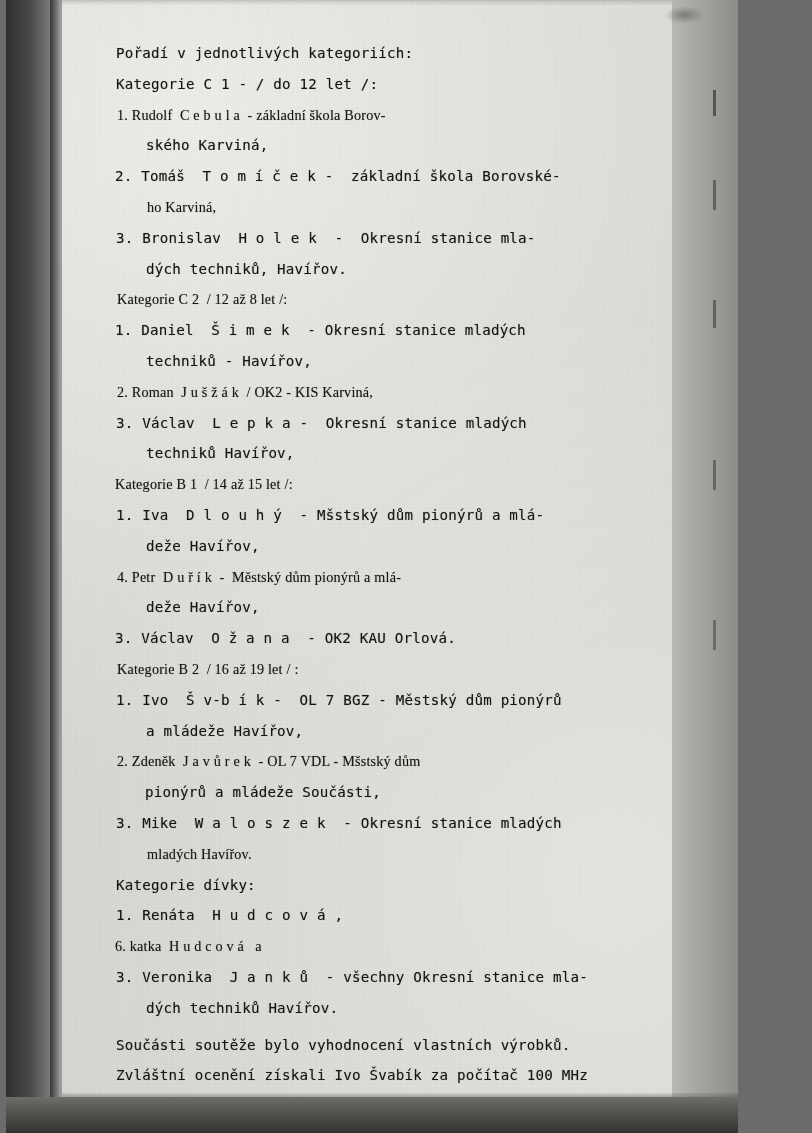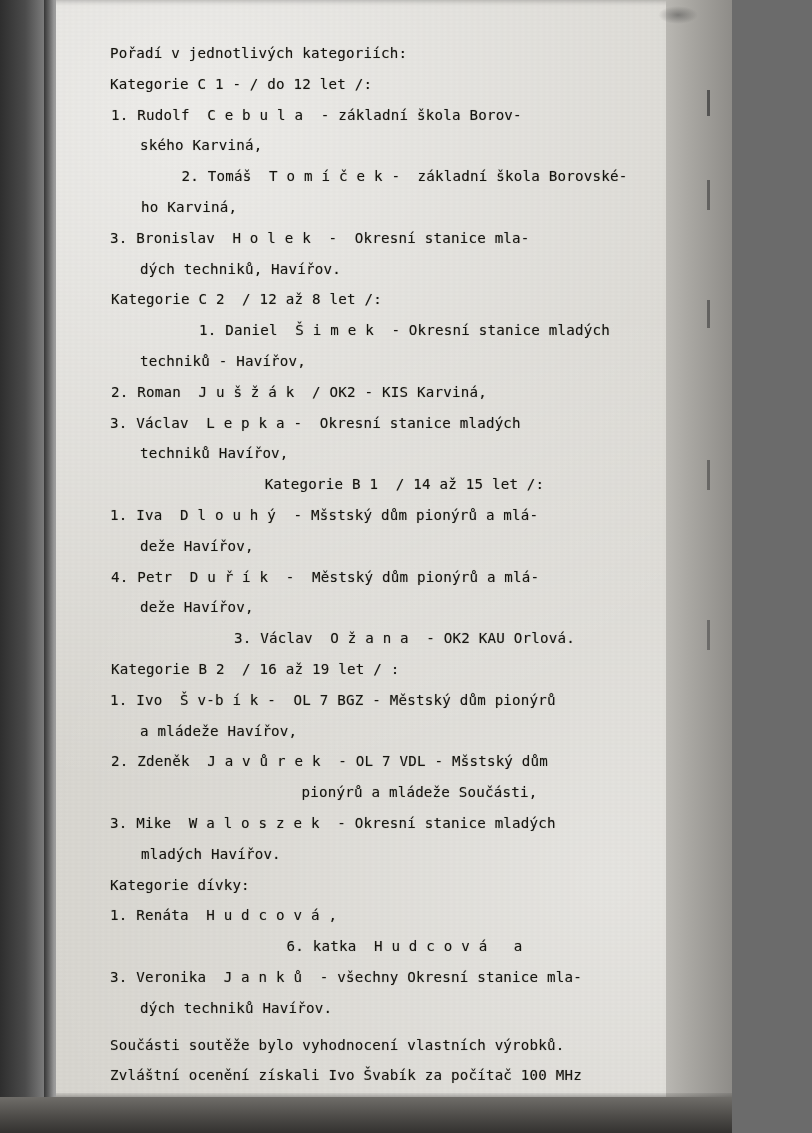--- a/index.html
+++ b/index.html
@@ -7,20 +7,21 @@
     padding: 0;
     background: #6b6b6b;
   }
   #page {
     position: relative;
     width: 732px;
     height: 1133px;
     overflow: hidden;
     background: #7a7a7a;
     font-family: "DejaVu Sans Mono", monospace;
+    margin-left: 6px;
   }
   
   .scan-bg {
     position: absolute;
     inset: 0;
     background:
       linear-gradient(90deg, #3a3a3a 0px, #5a5a5a 14px, #8a8a8a 30px, #9a9a9a 46px, #a6a6a6 60px);
   }
   
   .sheet {
@@ -134,22 +135,22 @@
     font-family: "DejaVu Sans Mono", monospace;
   }
   .line.indent {
     padding-left: 30px;
   }
   .block-tail {
     margin-top: 6px;
   }
   .block-tail .line { line-height: 30.5px; }
   
-  .line:nth-child(3n) { margin-left: 1px; }
-  .line:nth-child(5n) { margin-left: -1px; text-align: center; }
+  .line:nth-child(3n) { margin-left: 1px; font-family: Liberation Serif, serif; }
+  .line:nth-child(5n) { margin-left: -1px; }
 </style>
 </head>
 <body>
 
 <div id="page">
   <div class="scan-bg"></div>
   <div class="sheet">
     <div class="sheet-noise"></div>
   </div>
   <div class="gutter"></div>

